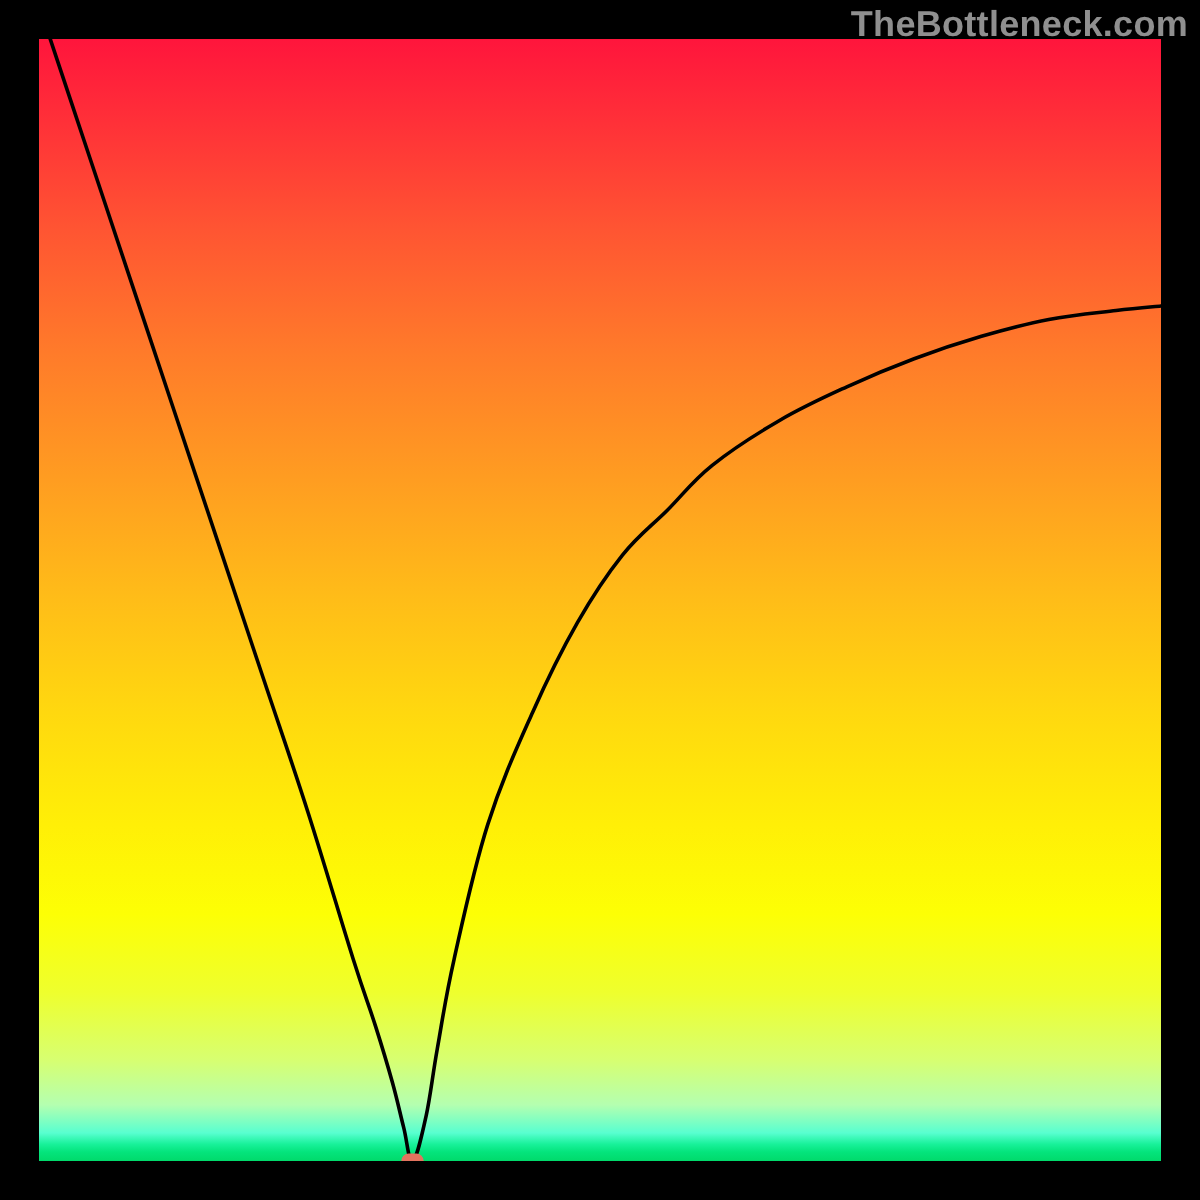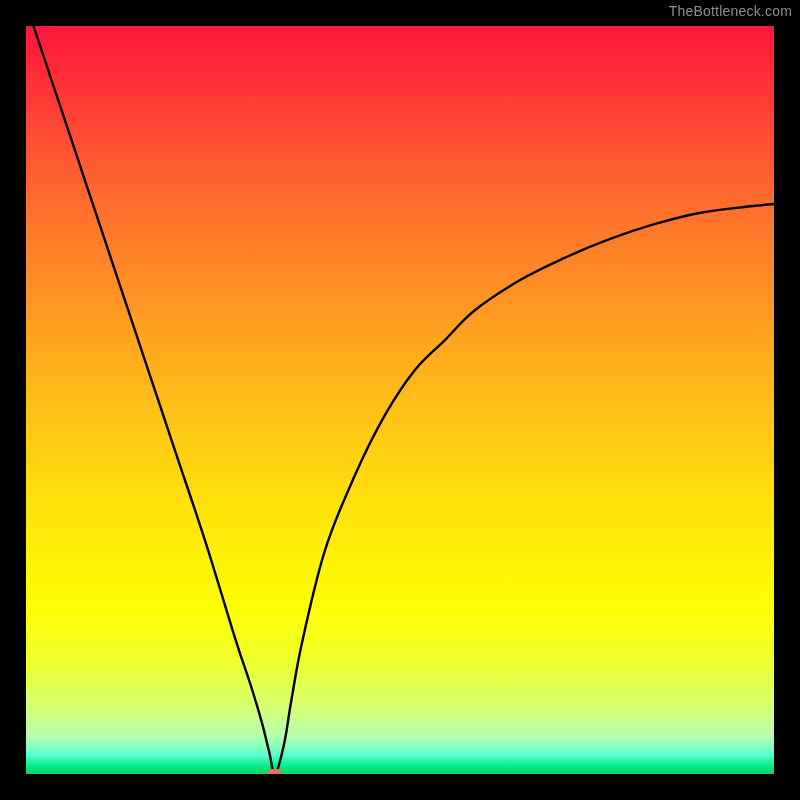--- a/index.html
+++ b/index.html
@@ -65,22 +65,22 @@
     height: 10px;
     background: #e2735e;
     border-radius: 5px;
     transform: translate(-50%, -50%);
   }
   .watermark {
     position: absolute;
     top: 3px;
     right: 8px;
     color: #8f8f8f;
-    font-size: 14px;
-    font-weight: 400;
+    font-size: 24px;
+    font-weight: 700;
     letter-spacing: 0.2px;
   }
 </style>
 </head>
 <body>
 
 <div class="frame">
   <div class="plot-area">
     <div class="gradient"></div>
     <svg class="curve-svg" viewBox="0 0 748 748" preserveAspectRatio="none">

